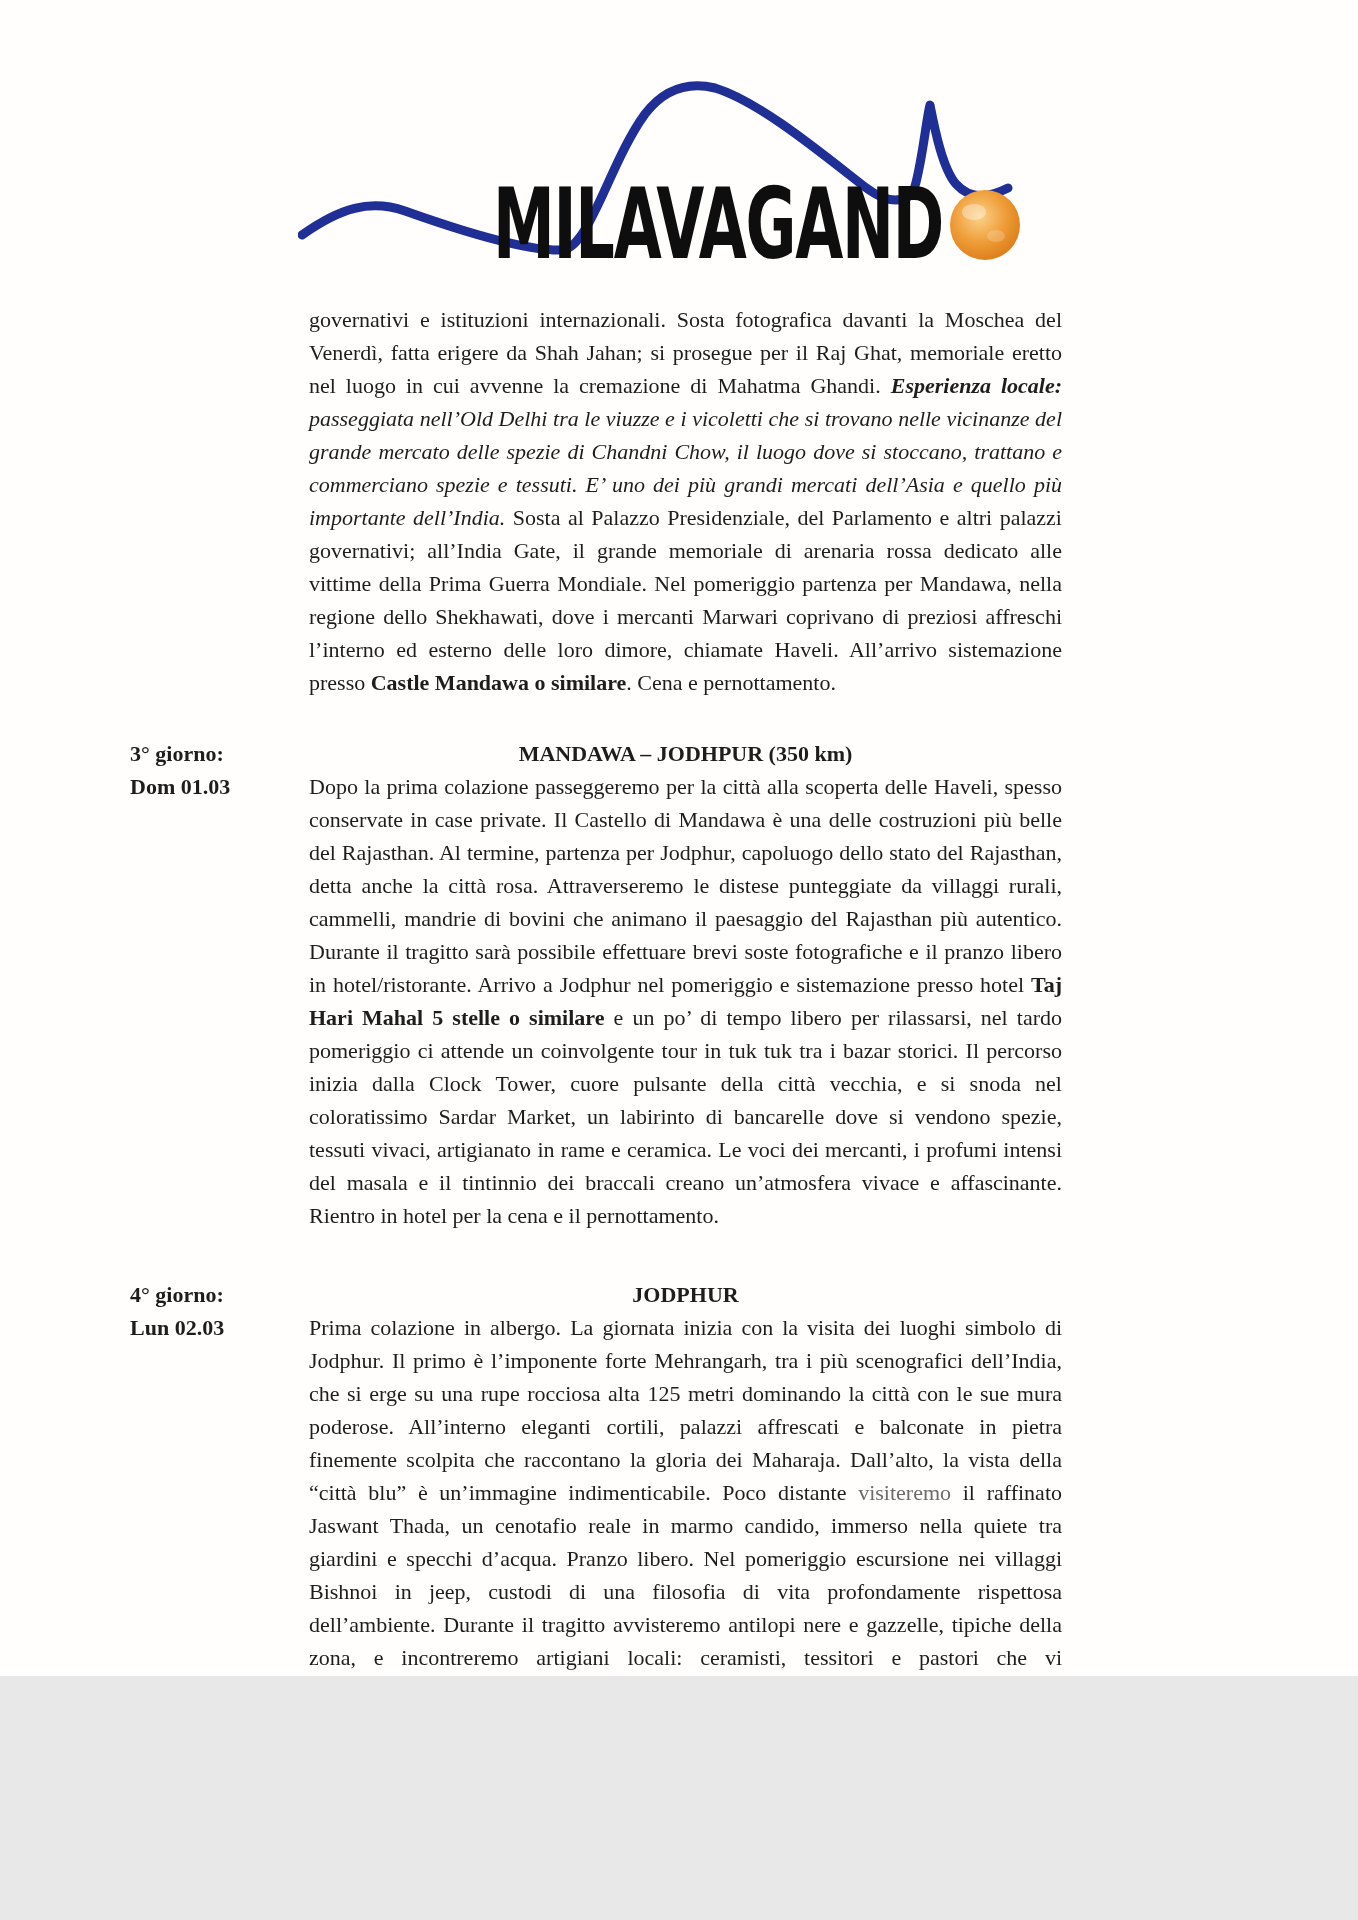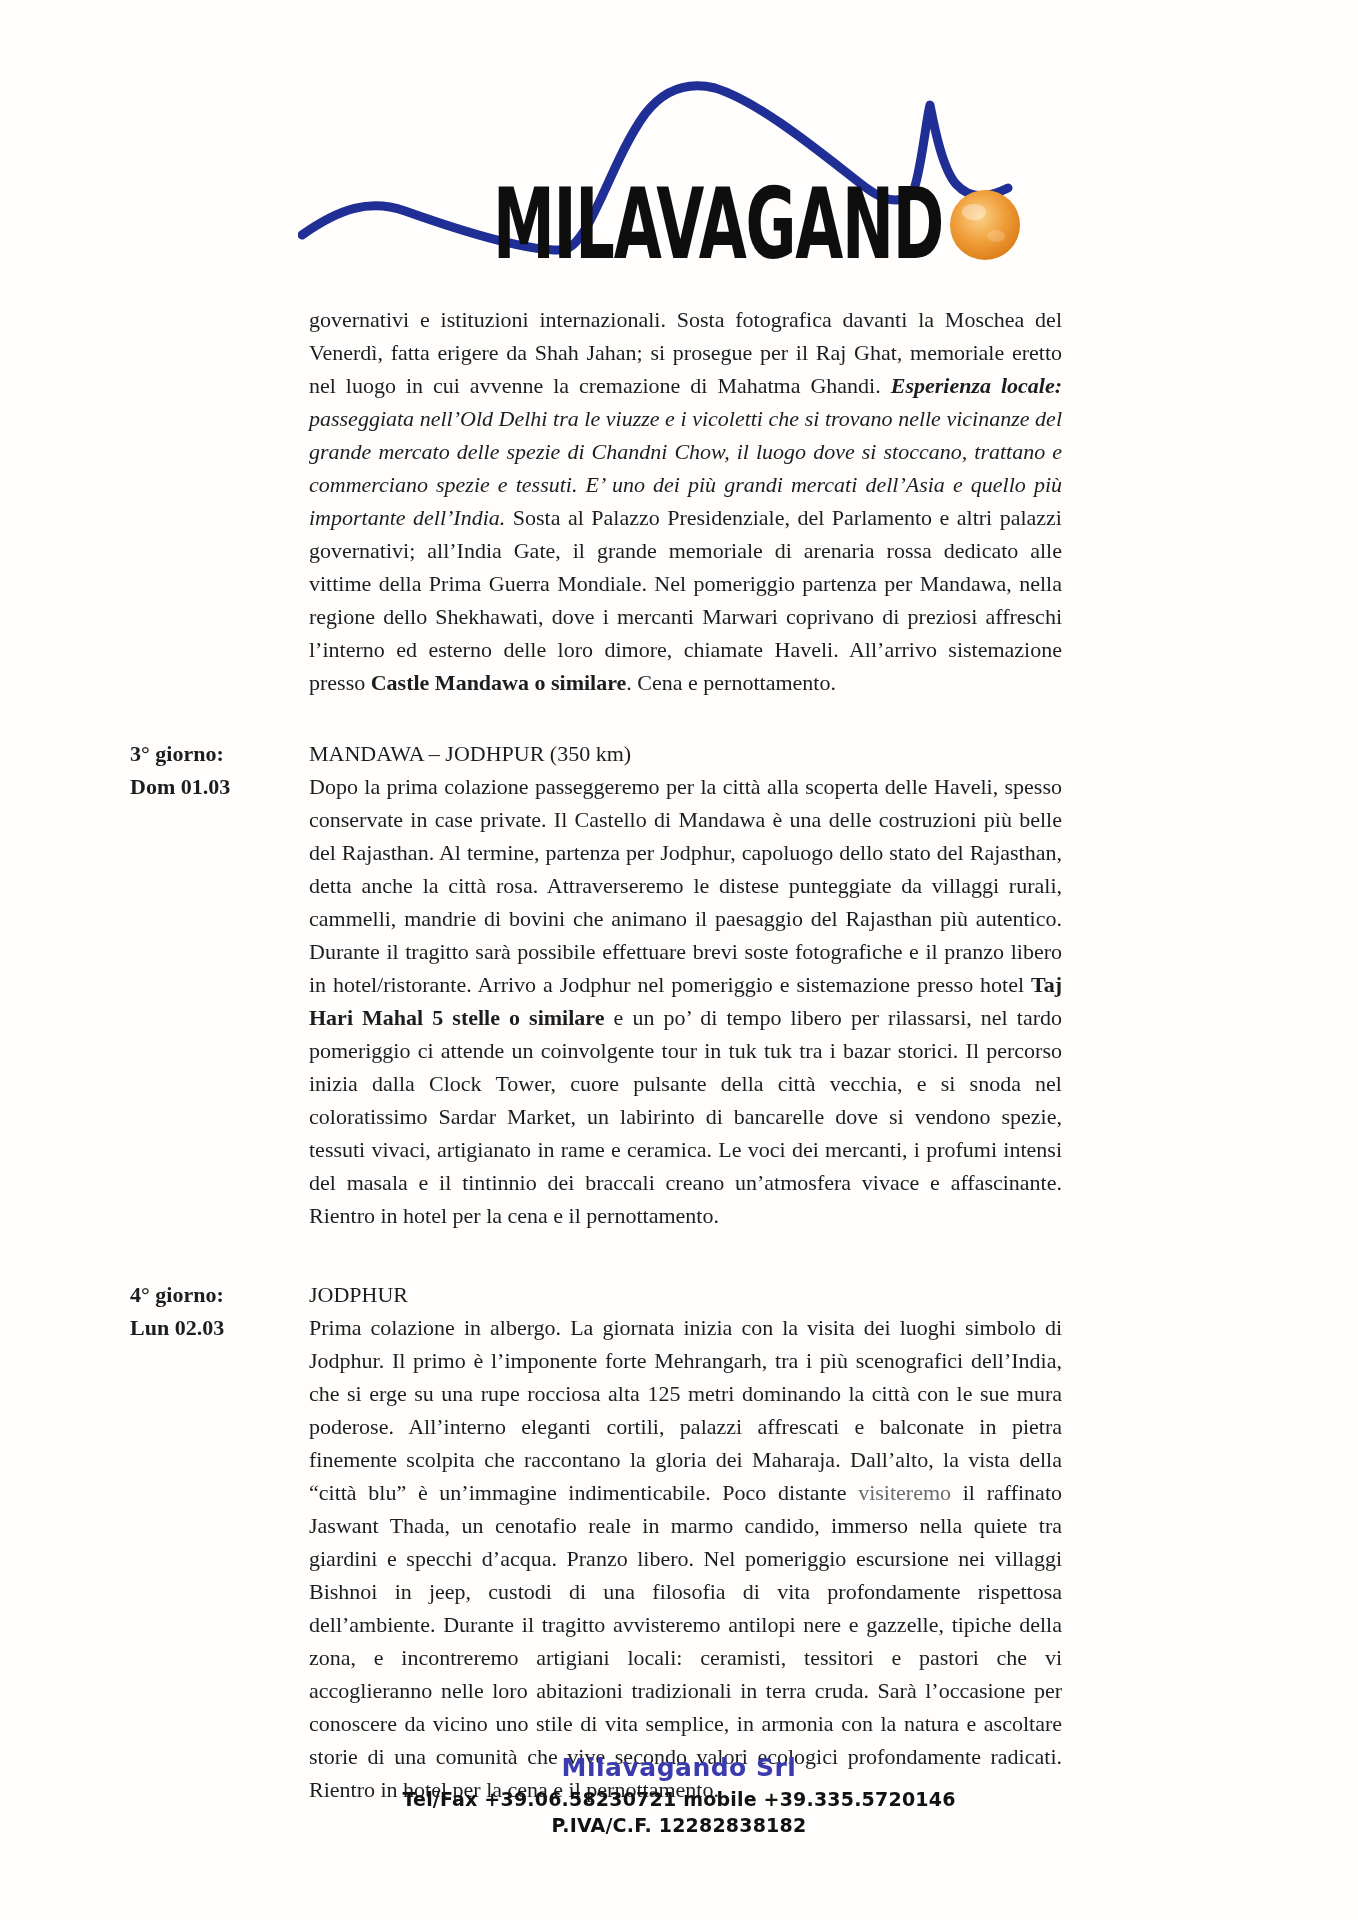--- a/index.html
+++ b/index.html
@@ -1,18 +1,18 @@
 <!DOCTYPE html>
 <html style="--wave: #1f2f96; --brand: #0e0e0e; --sun-core: #fbd28a; --sun-mid: #ef9d38; --sun-edge: #d97a16; --ink: #1d1d1d; --footer-brand: #3b3bad; --link: #2323cb;"><head>
 <meta charset="utf-8">
 <style>
   html,body{margin:0;padding:0;background:#e8e8e8;}
   .page{
     position:relative;
-    width:1358px;height:1920px;
+    width:1358px;height:1676px;
     margin:0 auto;
     background:#fffefd;
     overflow:hidden;
     font-family:"Liberation Serif", serif;
     color:var(--ink,#1d1d1d);
   }
   
   .logo{position:absolute;left:298px;top:50px;width:725px;height:215px;}
   .logo svg{display:block;width:100%;height:100%;}
   .wave{fill:none;stroke:var(--wave,#1f2f96);stroke-width:9;stroke-linecap:round;stroke-linejoin:round;}
@@ -30,21 +30,21 @@
   .doc{
     position:absolute;left:130px;top:303px;width:908px;
     font-size:22px;line-height:33px;
   }
   .entry{display:grid;grid-template-columns:155px 753px;gap:24px;}
   .entry.gap-sm{margin-bottom:38px;}
   .entry.gap-md{margin-bottom:46px;margin-top:11px;}
   .labels{font-weight:bold;}
   .labels div{white-space:nowrap;}
   .content{min-width:0;}
-  .day-title{font-weight:normal;}
+  .day-title{font-weight:bold;text-align:center;}
   .para{
     margin:0;text-align:justify;text-justify:inter-word;
   }
   
   .footer{
     position:absolute;left:0;top:1743px;width:100%;
     text-align:center;
     font-family:"DejaVu Sans", sans-serif;
     font-weight:bold;
     color:#121212;

